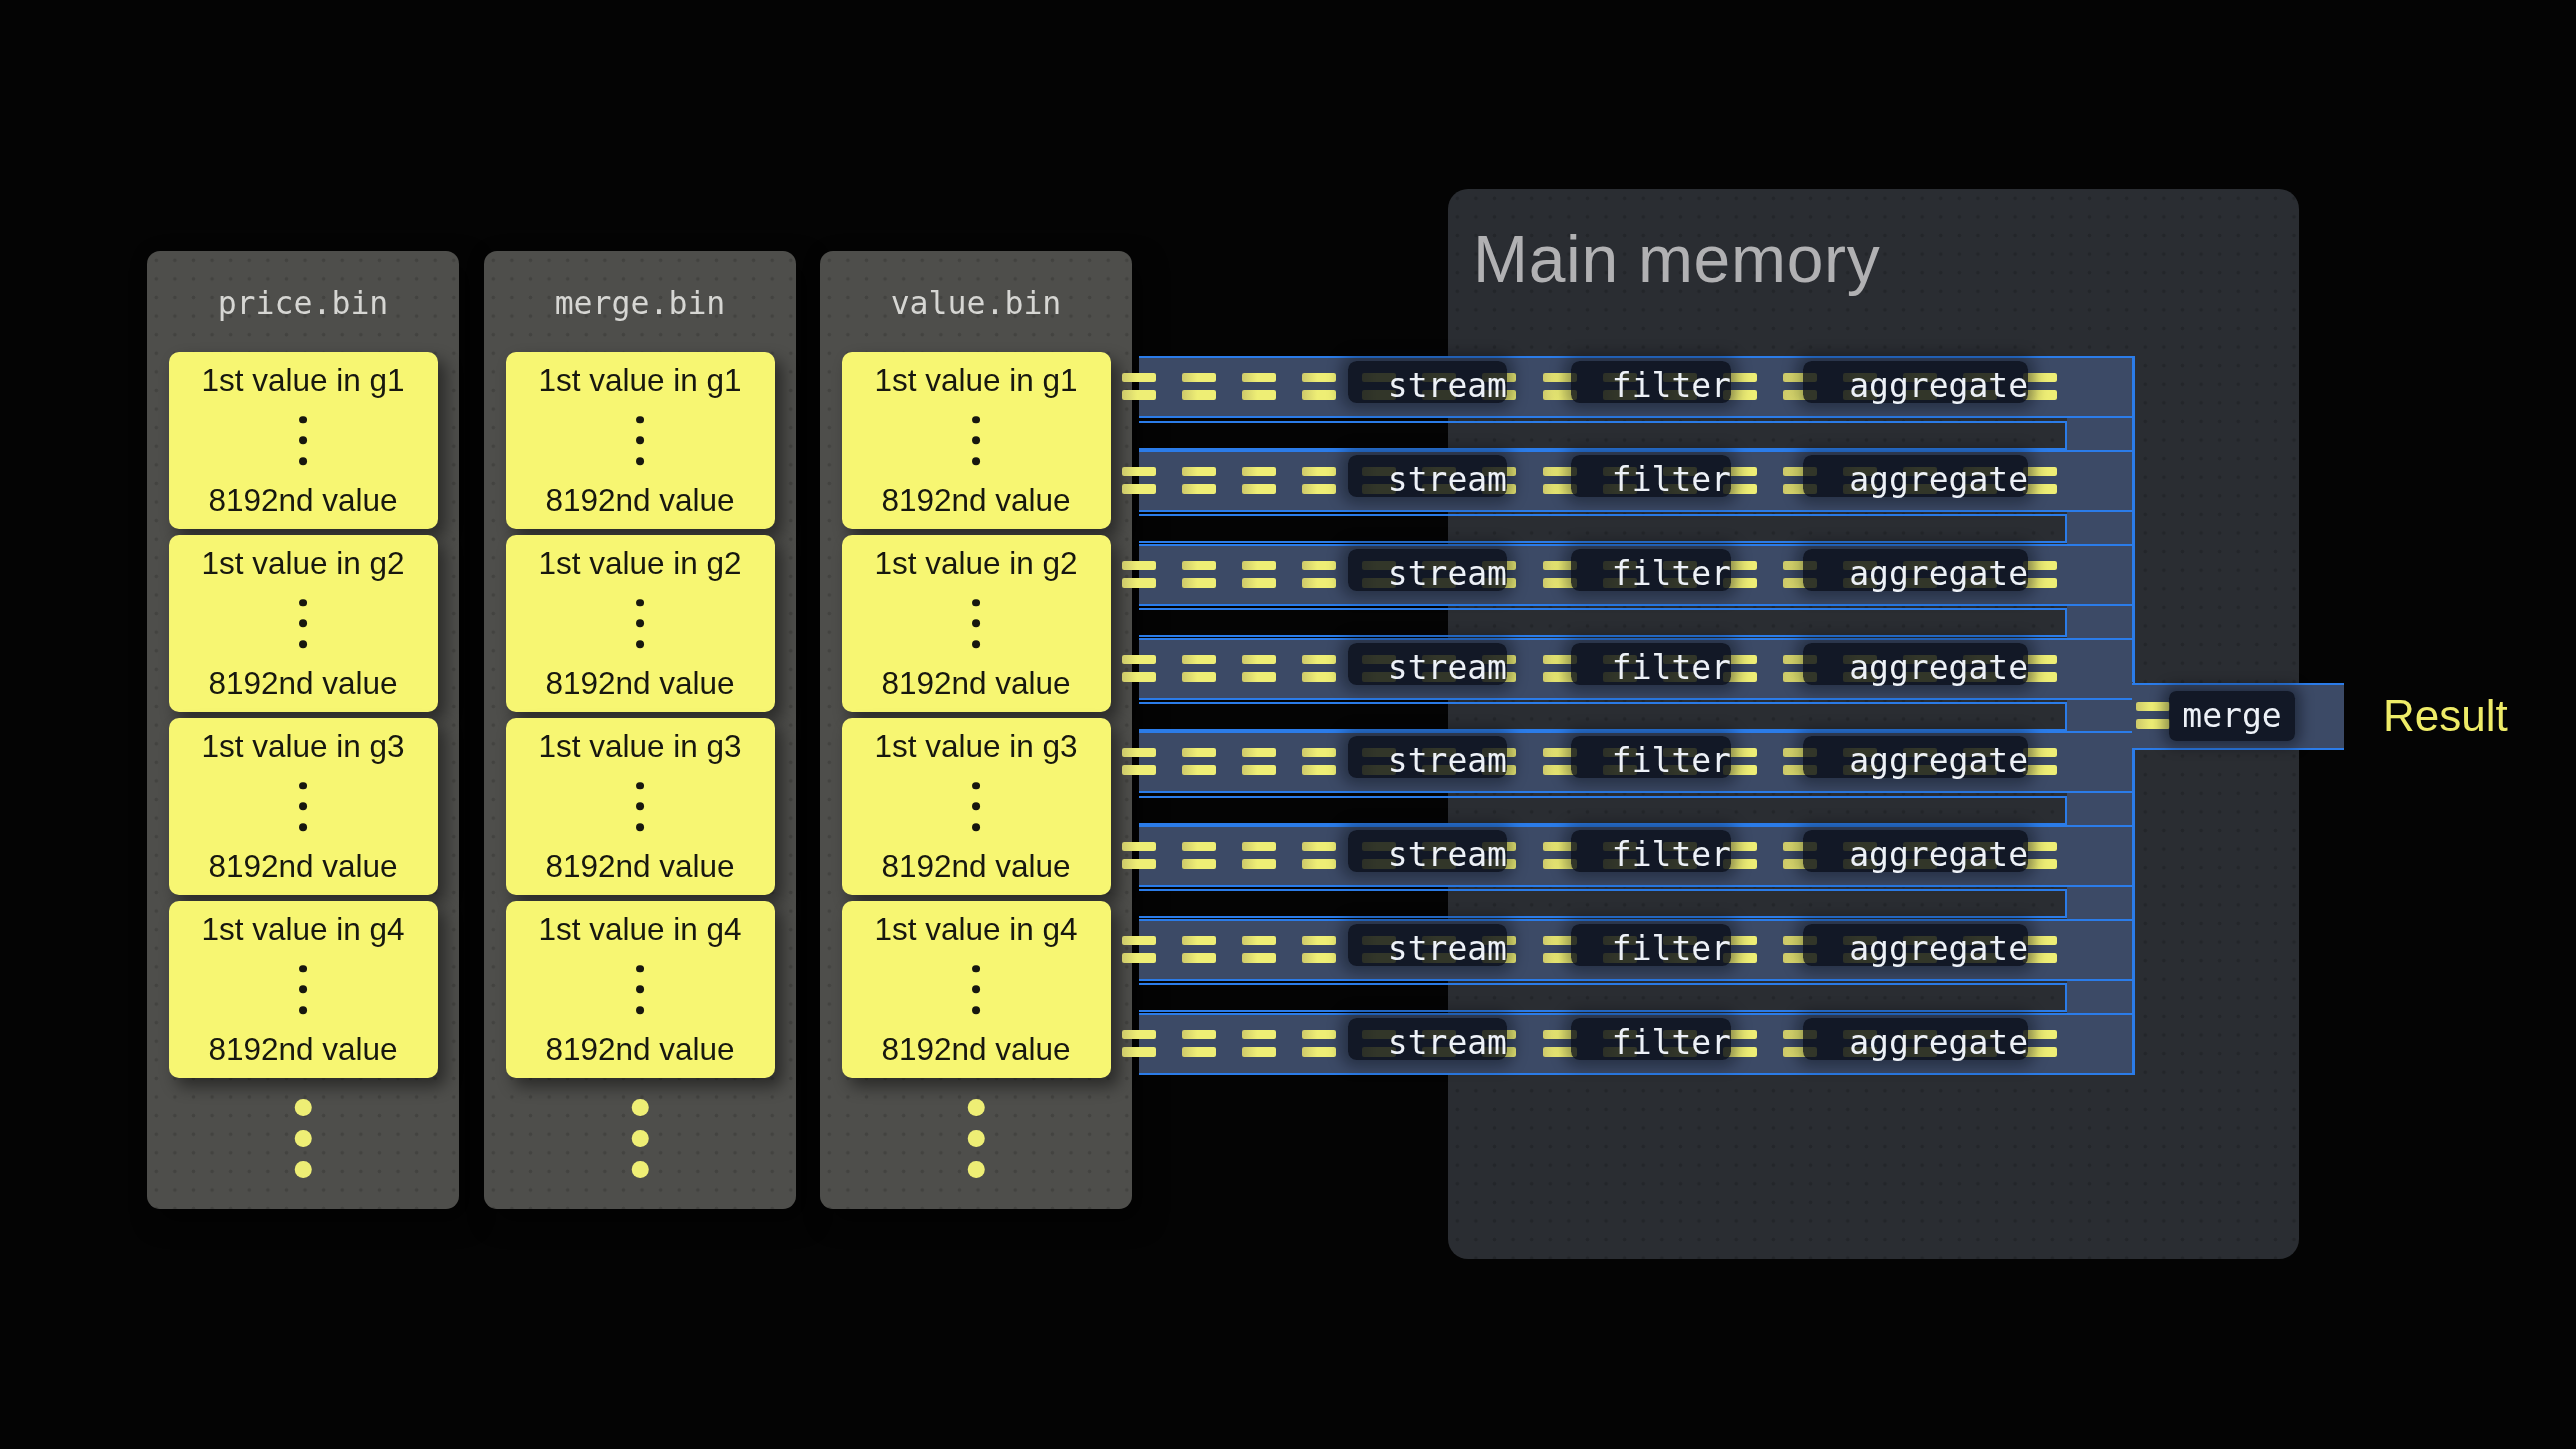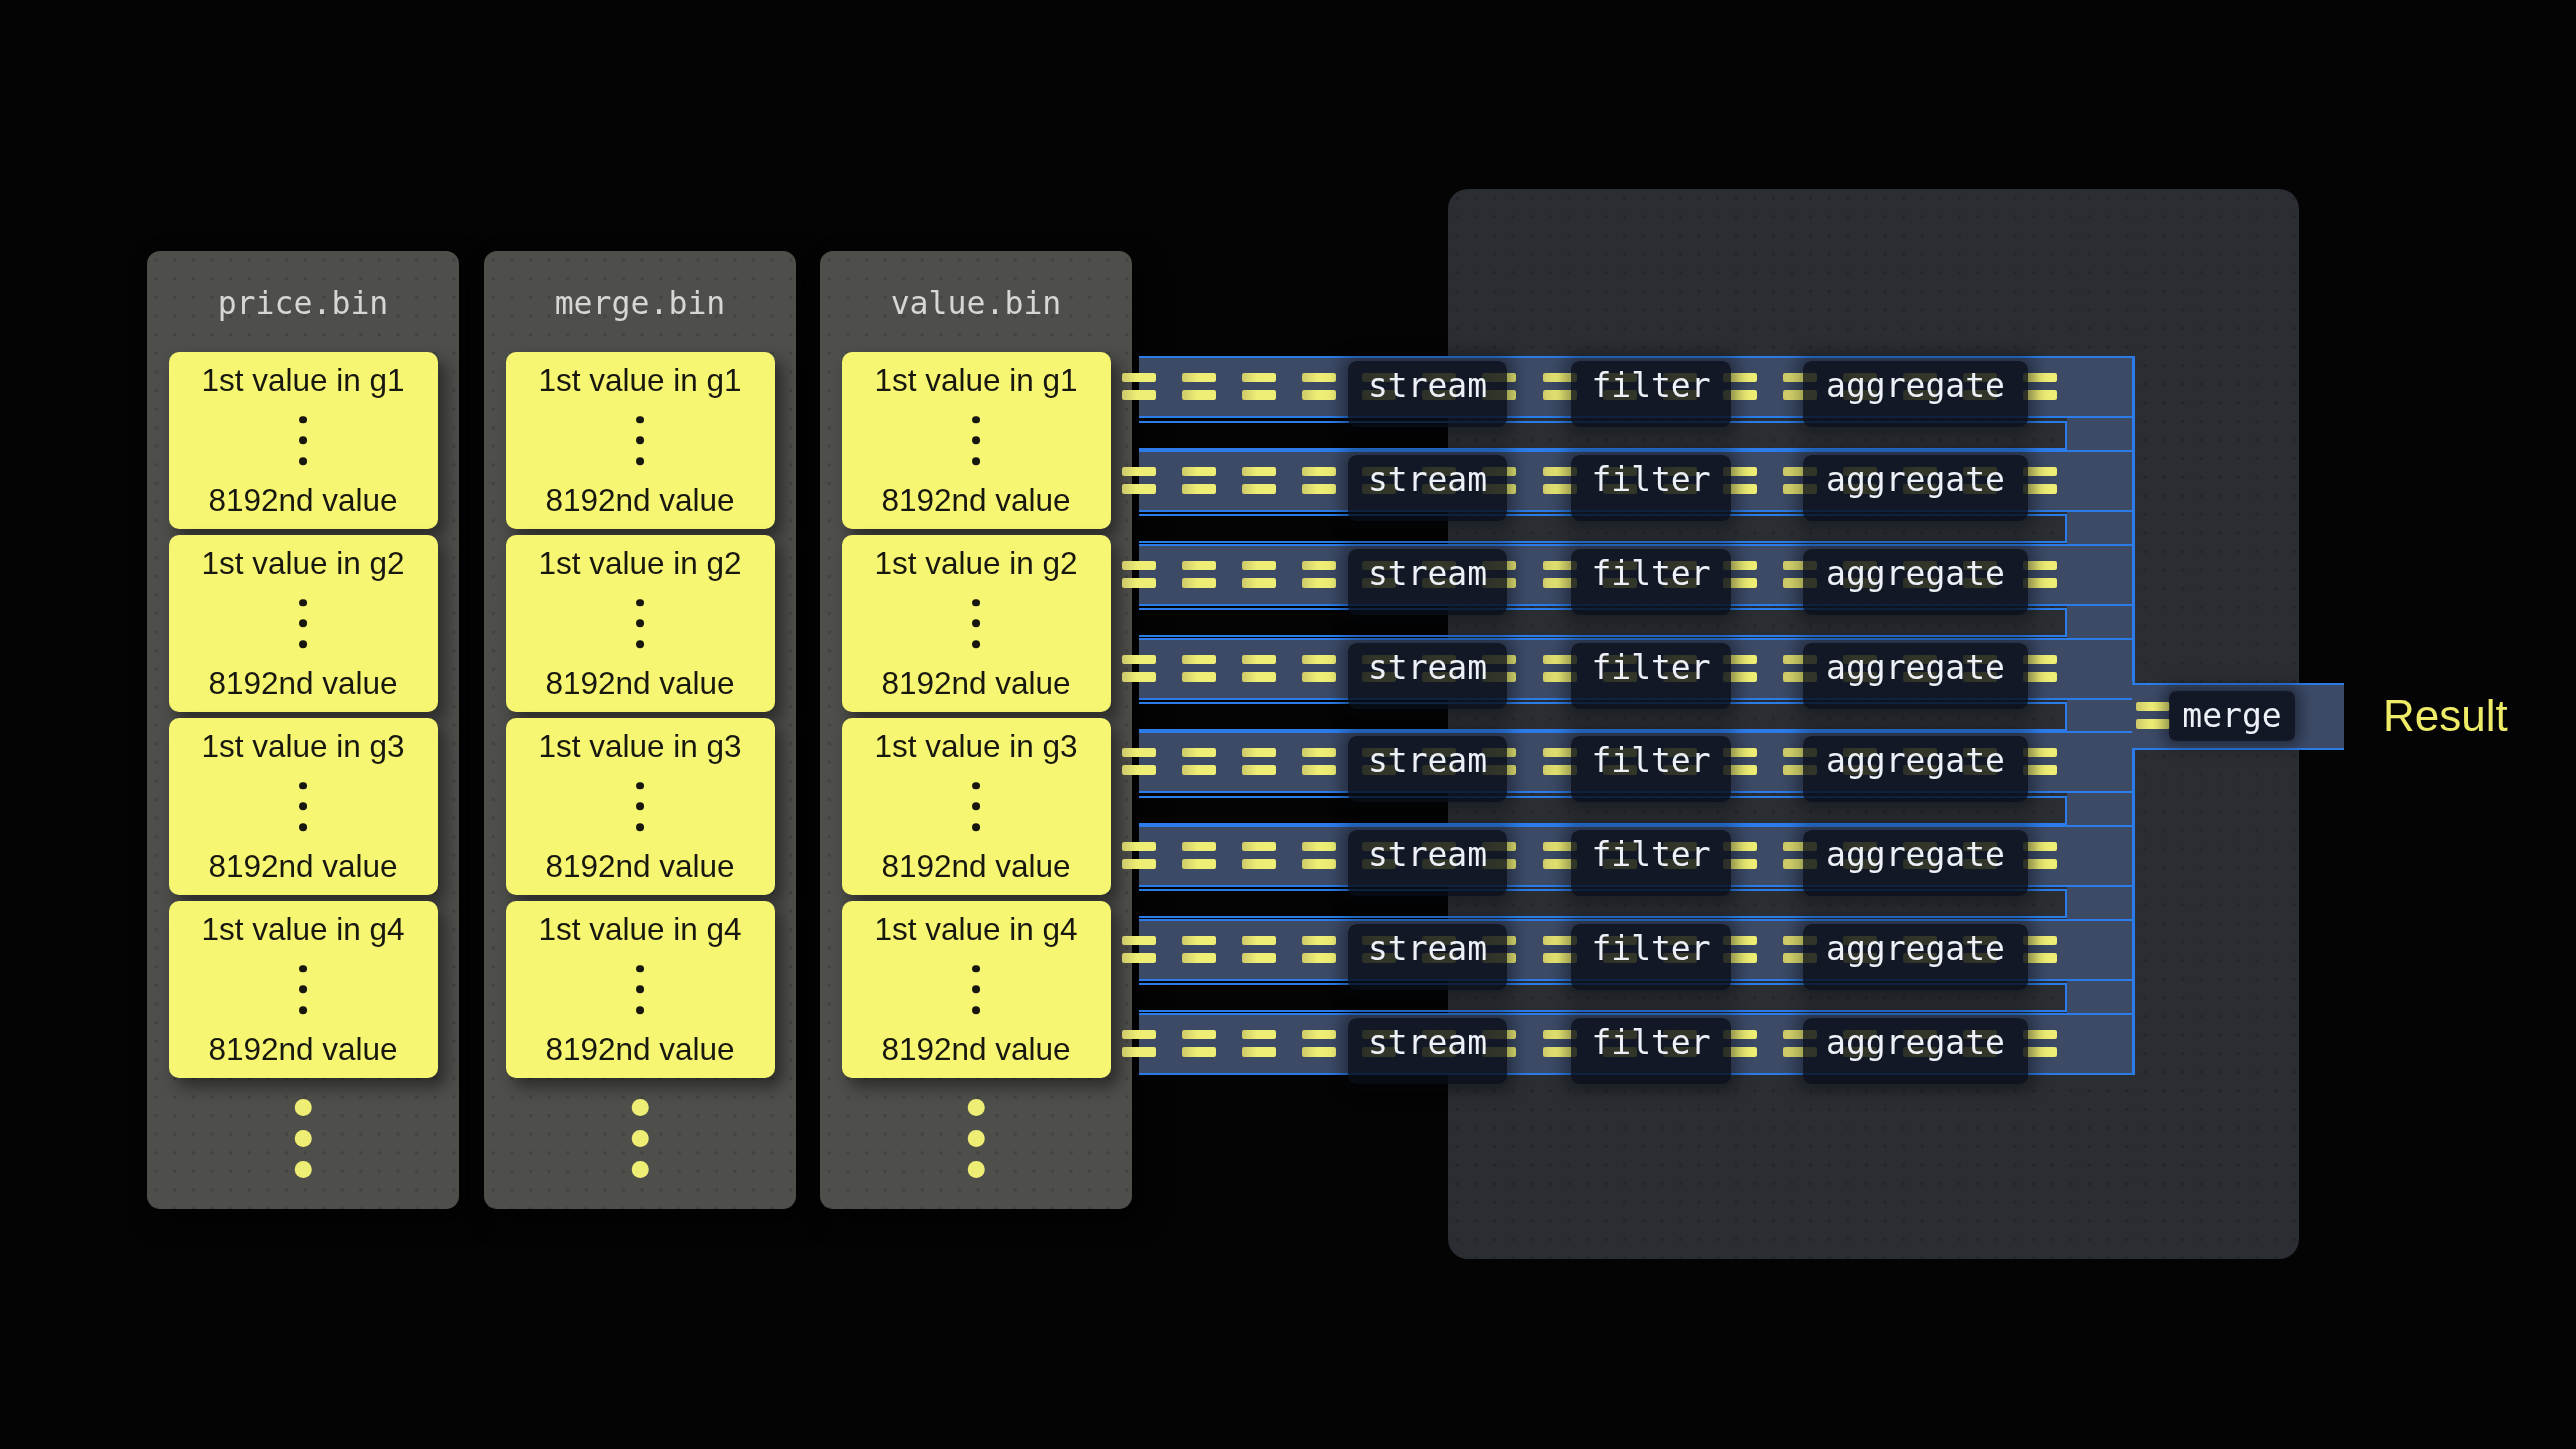--- a/index.html
+++ b/index.html
@@ -45,43 +45,44 @@
         border:2.1px solid var(--accent-blue);border-left:none;
         box-sizing:border-box;background:transparent;z-index:2;}
   .lane{position:absolute;left:1139px;width:996px;height:62px;
         background:var(--lane-fill);
         border:2.9px solid var(--accent-blue);border-left:none;
         box-sizing:border-box;z-index:3;}
   .dash{position:absolute;top:15px;width:34px;height:26.5px;
         display:flex;flex-direction:column;justify-content:space-between;}
   .dash .bar{height:9.3px;border-radius:2.1px;
         background:linear-gradient(90deg,#cdc96a,var(--dash-yellow) 45%);}
-  .pill{position:absolute;top:2.9px;height:66px;border-radius:8.6px;
+  .pill{position:absolute;top:2.9px;height:42px;border-radius:8.6px;
         background:var(--pill-bg);color:var(--pill-text);
         font-family:"DejaVu Sans Mono",monospace;font-size:33px;line-height:50px;
-        text-align:center;box-shadow:0 0 14.3px 7.2px rgba(3,6,12,0.35);}
+        text-align:right;box-shadow:0 0 14.3px 7.2px rgba(3,6,12,0.35);}
   .bus-seg{position:absolute;left:2132px;width:2.9px;background:var(--accent-blue);z-index:4;}
   .stub{position:absolute;left:2132px;top:683px;width:212px;height:67px;
         background:var(--lane-fill);
         border-top:2.9px solid var(--accent-blue);border-bottom:2.9px solid var(--accent-blue);
         box-sizing:border-box;z-index:4;}
   .stub .dash{top:17px;left:4.3px;}
   .merge-pill{position:absolute;left:37px;top:5.7px;width:126px;height:50px;border-radius:7.2px;
         background:var(--pill-bg);color:var(--pill-text);
         font-family:"DejaVu Sans Mono",monospace;font-size:33px;line-height:50px;
         text-align:center;box-shadow:0 0 13px 5.7px rgba(3,6,12,0.4);}
   .result{position:absolute;left:2383px;top:691px;font-size:44px;line-height:50px;
           color:var(--result-yellow);z-index:5;}
 </style>
 </head>
 <body>
 
 <div class="canvas" id="stage" style="--background: #040404; --accent-blue: #2b7ce9; --lane-fill: #3c4a66; --dash-yellow: #eeee75; --pill-bg: rgba(9,14,25,0.82); --pill-text: #edf1f7; --card-yellow: #f7f672; --card-text: #17170f; --column-bg: #4e4e4b; --column-title: #d6d6d3; --panel-bg: #2a2d32; --panel-title: #b1b1b3; --result-yellow: #efec68;">
 
   <div class="panel"></div>
+  <div class="panel-title">Main memory</div>
 
   <div class="bus"></div>
   <div class="bus-seg" style="top:356px;height:326px;"></div>
   <div class="bus-seg" style="top:750px;height:325px;"></div>
   <div class="stub">
     <div class="dash">
       <div class="bar"></div>
       <div class="bar"></div>
     </div>
     <div class="merge-pill">merge</div>

